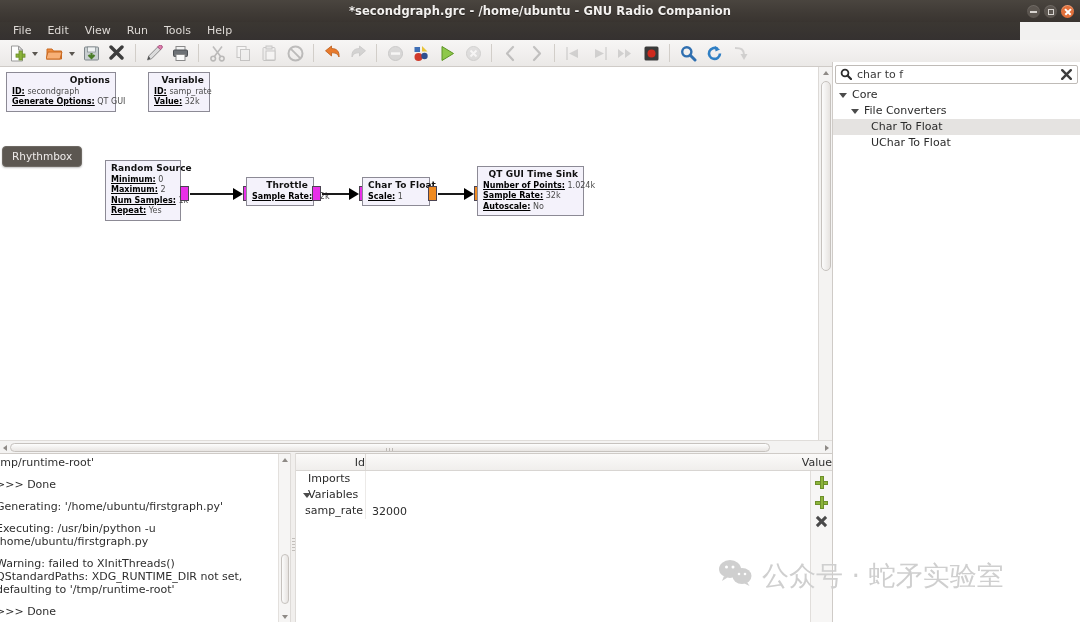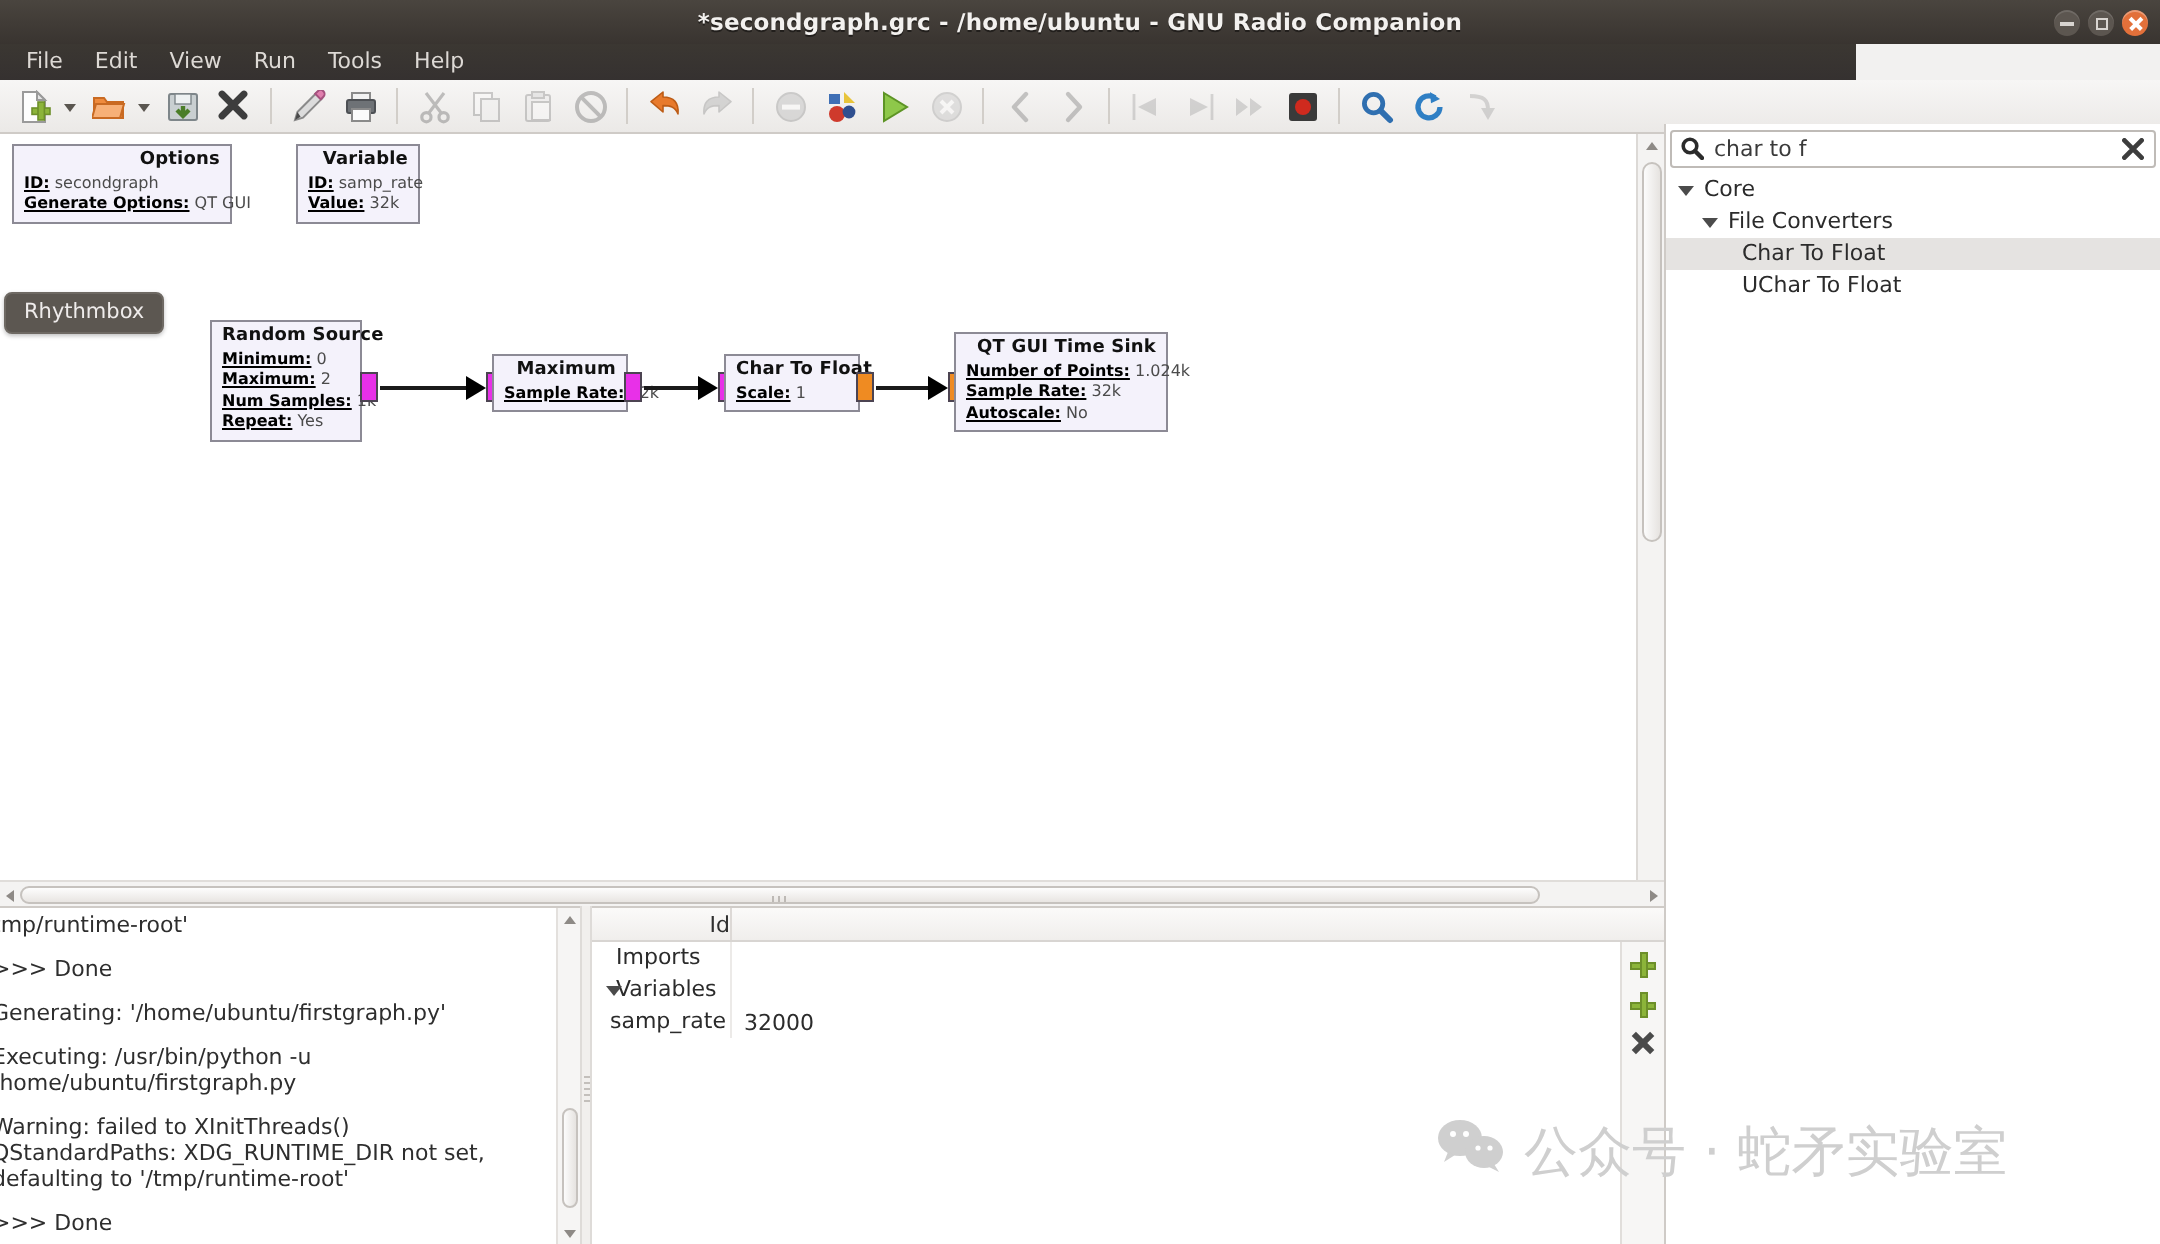--- a/index.html
+++ b/index.html
@@ -33,21 +33,21 @@
   .wbtn.max i { left: 3.5px; top: 3.5px; width: 6px; height: 6px; background: none;
                 border: 1.5px solid #d8d4d0; }
   .wbtn.close i.a, .wbtn.close i.b {
     left: 2.5px; top: 5.8px; width: 8px; height: 1.6px; background: #fff;
   }
   .wbtn.close i.a { transform: rotate(45deg); }
   .wbtn.close i.b { transform: rotate(-45deg); }
 
   
   .menubar {
-    position: absolute; left: 0; top: 22px; width: 928px; height: 18px;
+    position: absolute; left: 0; top: 22px; width: 1020px; height: 18px;
     background: linear-gradient(to bottom, #3b3732 0%, #353130 100%);
     display: flex; align-items: center; padding-left: 5px;
   }
   .menubar .mi {
     font-size: 11px; color: #ddd9d5; padding: 1px 8px; line-height: 14px;
     cursor: default;
   }
 
   
   .toolbar {
@@ -516,21 +516,21 @@
           <span>Yes</span>
         </div>
       </div>
       <div class="port byte" style="left:180px; top:119px;"></div>
 
       <div class="wire" style="left:190px; top:126px; width:46px;"></div>
       <div class="arrow" style="left:233px; top:121px;"></div>
 
       <div class="port byte" style="left:243px; top:119px;"></div>
       <div class="blk" style="left:246px; top:110px; width:68px;">
-        <span class="bt">Maximum</span>
+        <span class="bt">Throttle</span>
         <div class="row">
           <b>Sample Rate:</b>
           <span>32k</span>
         </div>
       </div>
       <div class="port byte" style="left:312px; top:119px;"></div>
 
       <div class="wire" style="left:322px; top:126px; width:30px;"></div>
       <div class="arrow" style="left:349px; top:121px;"></div>
 
@@ -632,20 +632,21 @@
     </div>
   </div>
 
   <div class="vsplit">
       <div class="g"></div>
     </div>
 
   <div class="varpane">
     <div class="varhdr">
       <div class="c1">Id</div>
+      <div class="c2">Value</div>
     </div>
 
     <div class="vrow" style="position:relative;">
       <div class="id lft">Imports</div>
       <div class="val"></div>
     </div>
 
     <div class="vrow" style="position:relative;">
       <span class="tri2"></span>
       <div class="id lft">Variables</div>

